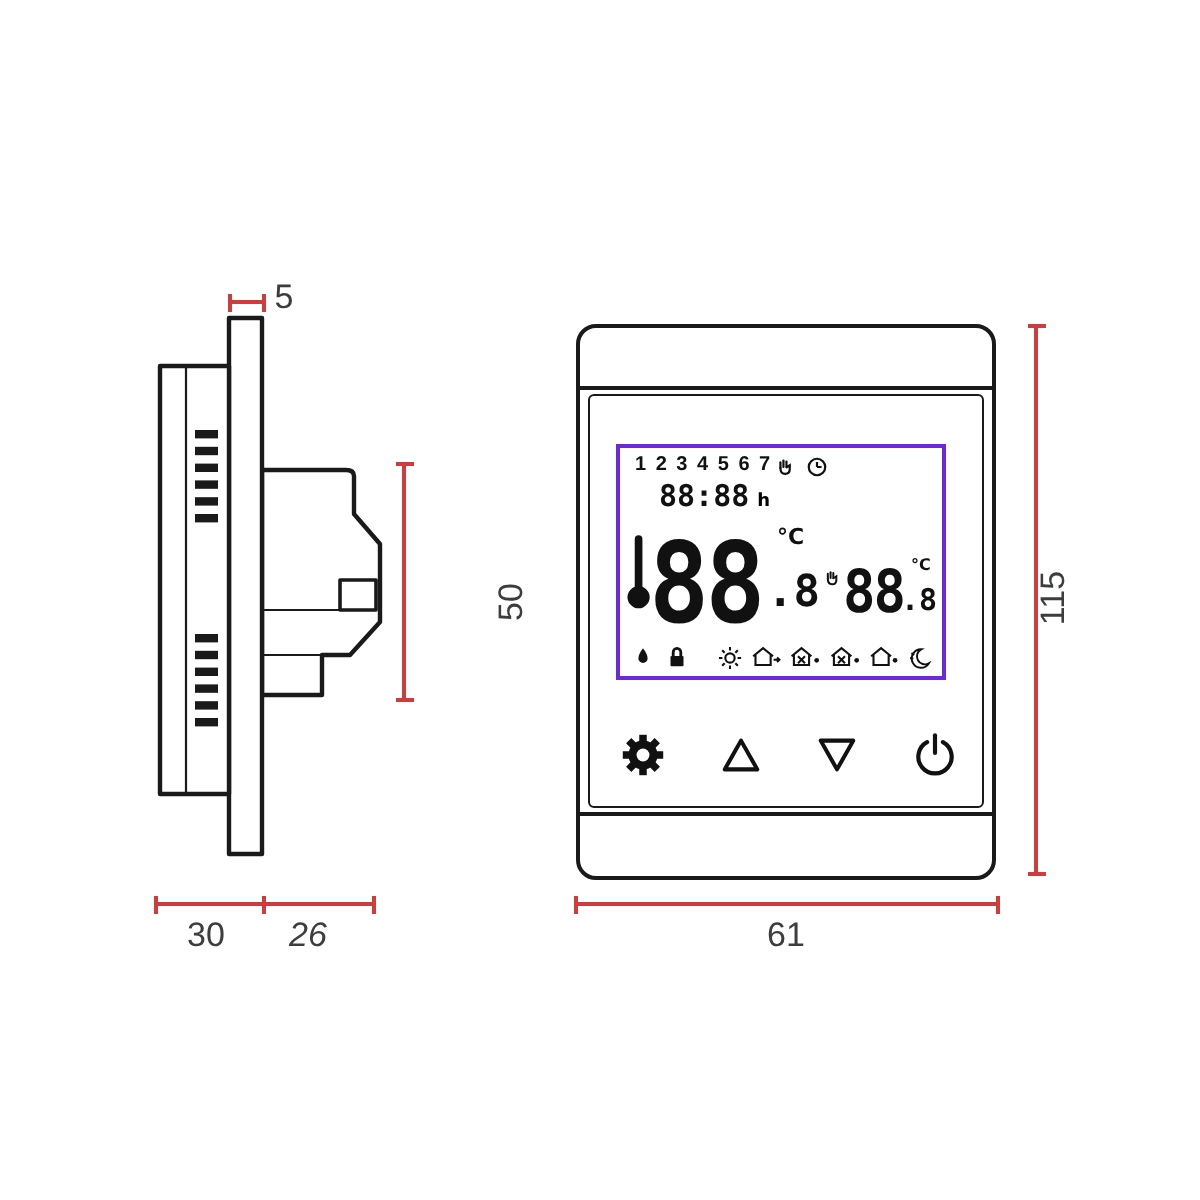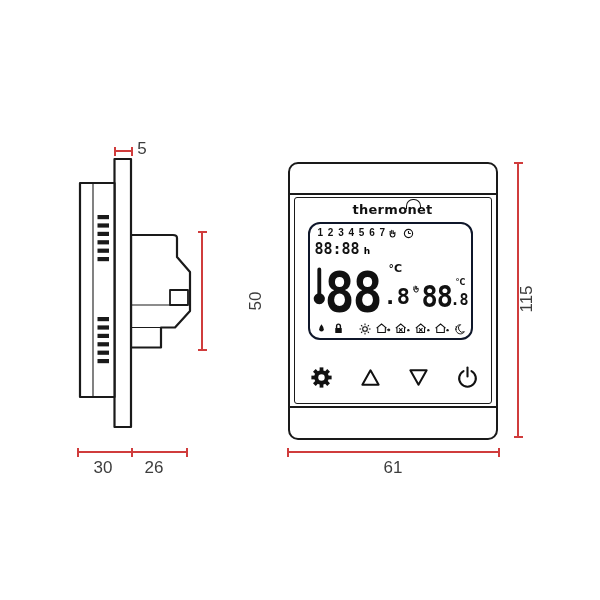--- a/index.html
+++ b/index.html
@@ -24,25 +24,25 @@
   .front-outer{position:absolute;left:288px;top:162px;width:210px;height:278px;
                border:2.2px solid #1a1a1a;border-radius:10px;background:#fff;box-sizing:border-box;}
   .band-line{position:absolute;left:0;width:100%;height:2px;background:#1a1a1a;}
   .front-panel{position:absolute;left:3.5px;top:32.5px;width:198px;height:207px;
                border:1.6px solid #1a1a1a;border-radius:3px;box-sizing:border-box;background:#fff;}
   .logo{position:absolute;left:0;top:4px;width:100%;text-align:center;
         font-family:"DejaVu Sans",sans-serif;font-weight:bold;font-size:13px;color:#111;letter-spacing:.3px;}
   .logo-wrap{position:relative;display:inline-block;}
   .logo-arch{position:absolute;width:13px;height:9px;border:1.6px solid #111;border-bottom:none;
              border-radius:7px 7px 0 0;right:12px;top:-3px;}
-  .lcd{position:absolute;left:13px;top:24px;width:165px;height:118px;border:2px solid #0f172a;
-       border-radius:12px;box-sizing:border-box;background:#fff;}
+  .lcd{position:absolute;left:13px;top:24px;width:165px;height:118px;border:2px solid #6d28d9;
+       border-radius:0;box-sizing:border-box;background:#fff;}
   .lcd-days{position:absolute;left:8px;top:3px;font-size:10px;font-weight:bold;color:#111;letter-spacing:1px;}
   .seg{font-family:"DejaVu Sans Mono",monospace;font-weight:bold;color:#111;line-height:1;}
-  .time-row{position:absolute;left:5px;top:16px;font-size:15px;text-align:center;}
+  .time-row{position:absolute;left:20px;top:16px;font-size:15px;text-align:center;}
   .time-h{font-size:9px;font-weight:bold;margin-left:4px;font-family:"DejaVu Sans",sans-serif;}
   .big-temp{position:absolute;left:15px;top:40px;font-size:50px;display:inline-block;
             transform:scaleY(1.12);transform-origin:top left;letter-spacing:-2px;}
   .big-dec{position:absolute;left:74px;top:62px;font-size:22px;}
   .big-unit{position:absolute;left:79px;top:38px;font-size:11px;font-weight:bold;color:#111;
             font-family:"DejaVu Sans",sans-serif;}
   .set-temp{position:absolute;left:112px;top:58px;font-size:27px;display:inline-block;
             transform:scaleY(1.1);transform-origin:top left;letter-spacing:-1px;}
   .set-dec{position:absolute;left:141px;top:69px;font-size:15px;}
   .set-unit{position:absolute;left:146px;top:54px;font-size:8px;font-weight:bold;color:#111;
@@ -89,26 +89,20 @@
       <rect x="97.5" y="350.6" width="11.5" height="4.2"></rect>
         <rect x="97.5" y="359" width="11.5" height="4.2"></rect>
     </g>
   </svg>
 
   <div class="front-outer">
     <div class="band-line" style="top:29px;"></div>
     <div class="band-line" style="top:241.5px;"></div>
 
     <div class="front-panel">
-      <div class="logo">
-        <span class="logo-wrap">
-          <span>thermonet</span>
-          <i class="logo-arch"></i>
-        </span>
-      </div>
 
       <div class="lcd">
         <div class="lcd-days">1 2 3 4 5 6 7</div>
 
         <svg class="abs" style="left:77px;top:3px" width="11" height="13" viewBox="0 0 24 24">
           <g fill="none" stroke="#111" stroke-width="2.4" stroke-linecap="round">
             <path d="M7 13 V7"></path>
               <path d="M10.3 12 V5"></path>
               <path d="M13.6 12 V6"></path>
             <path d="M7 13 q0 6.5 5.2 6.5 q5 0 5 -5.2 v-4.2 l-3.5 2.2"></path>
@@ -226,21 +220,21 @@
     </div>
   </div>
 
   <div class="dim-h" style="left:115px;top:150px;width:17px;"></div>
   <div class="dim-label" style="left:135px;top:139px;width:14px;">5</div>
 
   <div class="dim-h" style="left:78px;top:451px;width:109px;">
     <i class="tick-mid" style="left:52.5px;"></i>
   </div>
   <div class="dim-label" style="left:85px;top:458px;width:36px;">30</div>
-  <div class="dim-label" style="left:136px;top:458px;width:36px;">26</div>
+  <div class="dim-label" style="left:136px;top:458px;width:36px;font-style:italic;">26</div>
 
   <div class="dim-v" style="left:201px;top:232px;height:118px;"></div>
   <div class="dim-label rot" style="left:236px;top:291px;width:40px;">50</div>
 
   <div class="dim-h" style="left:288px;top:451px;width:211px;"></div>
   <div class="dim-label" style="left:375px;top:458px;width:36px;">61</div>
 
   <div class="dim-v" style="left:517px;top:163px;height:274px;"></div>
   <div class="dim-label rot" style="left:507px;top:289px;width:40px;">115</div>
 

